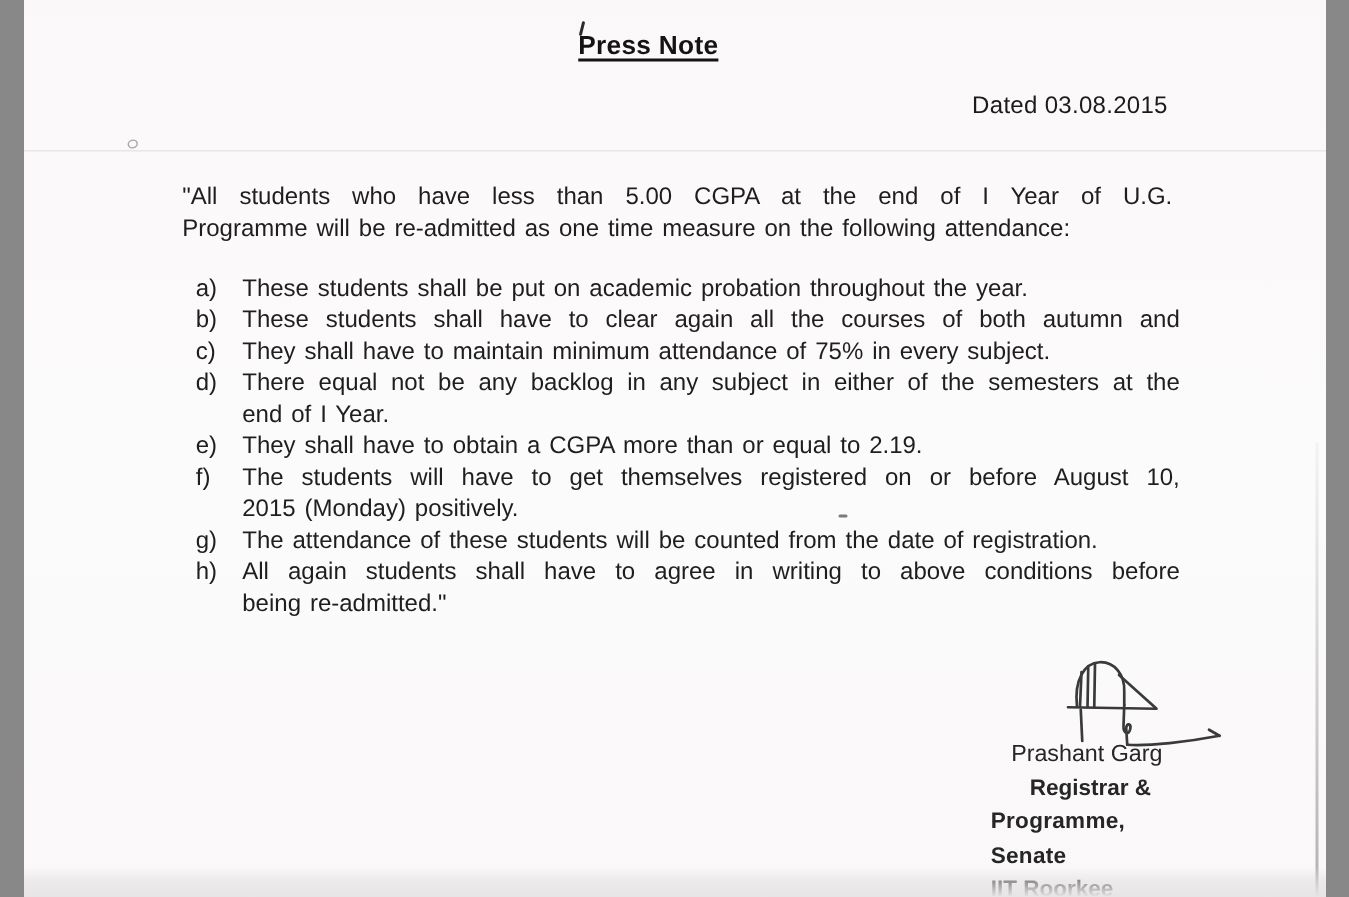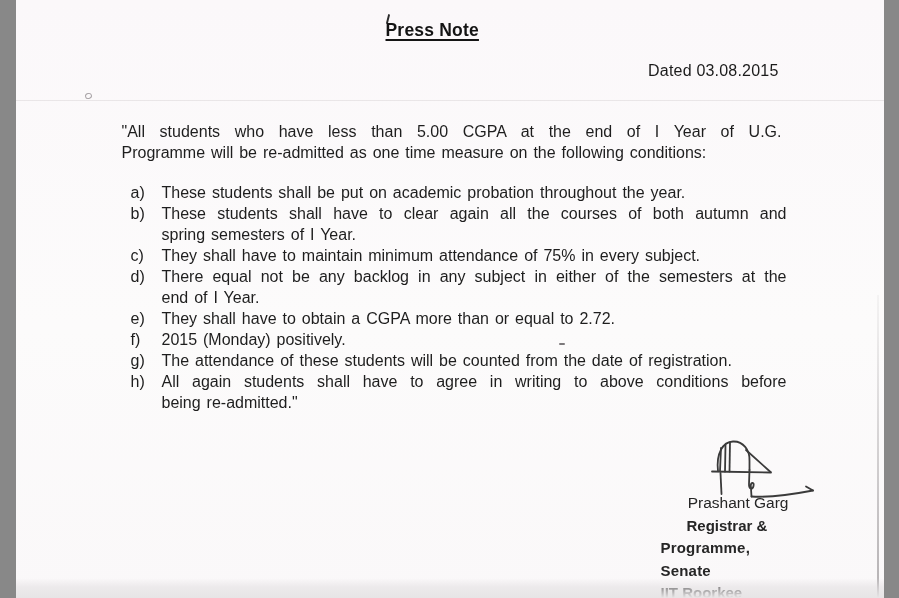--- a/index.html
+++ b/index.html
@@ -46,21 +46,21 @@
   .cond-label { width: 31px; flex: 0 0 31px; }
   .cond-lines { flex: 1 1 auto; }
   .line { text-align: left; }
   .line.stretch { text-align: justify; text-align-last: justify; }
   
   .sig-svg { position: absolute; left: 688px; top: 437px; }
   .sig-block {
     position: absolute; left: 645px; top: 492px; width: 128px;
     font-size: 15px; line-height: 22.5px; color: #262626;
   }
-  .sig-name { text-align: right; font-size: 15.5px; }
+  .sig-name { text-align: center; font-size: 15.5px; }
   .sig-role { font-weight: 700; }
   .sig-role-0 { text-align: left; padding-left: 26px; }
   .sig-role-1 { text-align: left; letter-spacing: 0.2px; }
   .sig-role-2 { text-align: left; }
   
   .seam {
     position: absolute; left: 0; top: 100px; width: 100%; height: 1px;
     background: rgba(140,130,136,0.16);
   }
   .bottom-band {
@@ -86,59 +86,59 @@
 
 <div class="page">
 
   <span class="title-tick"></span>
   <div class="title">Press Note</div>
 
   <div class="dated">Dated 03.08.2015</div>
 
   <div class="intro" id="intro">
       <div class="line stretch">"All students who have less than 5.00 CGPA at the end of I Year of U.G.</div>
-      <div class="line">Programme will be re-admitted as one time measure on the following conditions:</div>
+      <div class="line">Programme will be re-admitted as one time measure on the following attendance:</div>
     </div>
 
   <div class="conditions" id="conditions">
       <div class="cond-item">
         <span class="cond-label">a)</span>
         <div class="cond-lines">
           <div class="line">These students shall be put on academic probation throughout the year.</div>
         </div>
       </div>
       <div class="cond-item">
         <span class="cond-label">b)</span>
         <div class="cond-lines">
           <div class="line stretch">These students shall have to clear again all the courses of both autumn and</div>
-          <div class="line">spring semesters of I Year.</div>
         </div>
       </div>
       <div class="cond-item">
         <span class="cond-label">c)</span>
         <div class="cond-lines">
           <div class="line">They shall have to maintain minimum attendance of 75% in every subject.</div>
         </div>
       </div>
       <div class="cond-item">
         <span class="cond-label">d)</span>
         <div class="cond-lines">
           <div class="line stretch">There equal not be any backlog in any subject in either of the semesters at the</div>
           <div class="line">end of I Year.</div>
         </div>
       </div>
       <div class="cond-item">
         <span class="cond-label">e)</span>
         <div class="cond-lines">
-          <div class="line">They shall have to obtain a CGPA more than or equal to 2.72.</div>
+          <div class="line">They shall have to obtain a CGPA more than or equal to 2.19.</div>
         </div>
       </div>
       <div class="cond-item">
         <span class="cond-label">f)</span>
         <div class="cond-lines">
+          <div class="line stretch">The students will have to get themselves registered on or before August 10,</div>
           <div class="line">2015 (Monday) positively.</div>
         </div>
       </div>
       <div class="cond-item">
         <span class="cond-label">g)</span>
         <div class="cond-lines">
           <div class="line">The attendance of these students will be counted from the date of registration.</div>
         </div>
       </div>
       <div class="cond-item">

